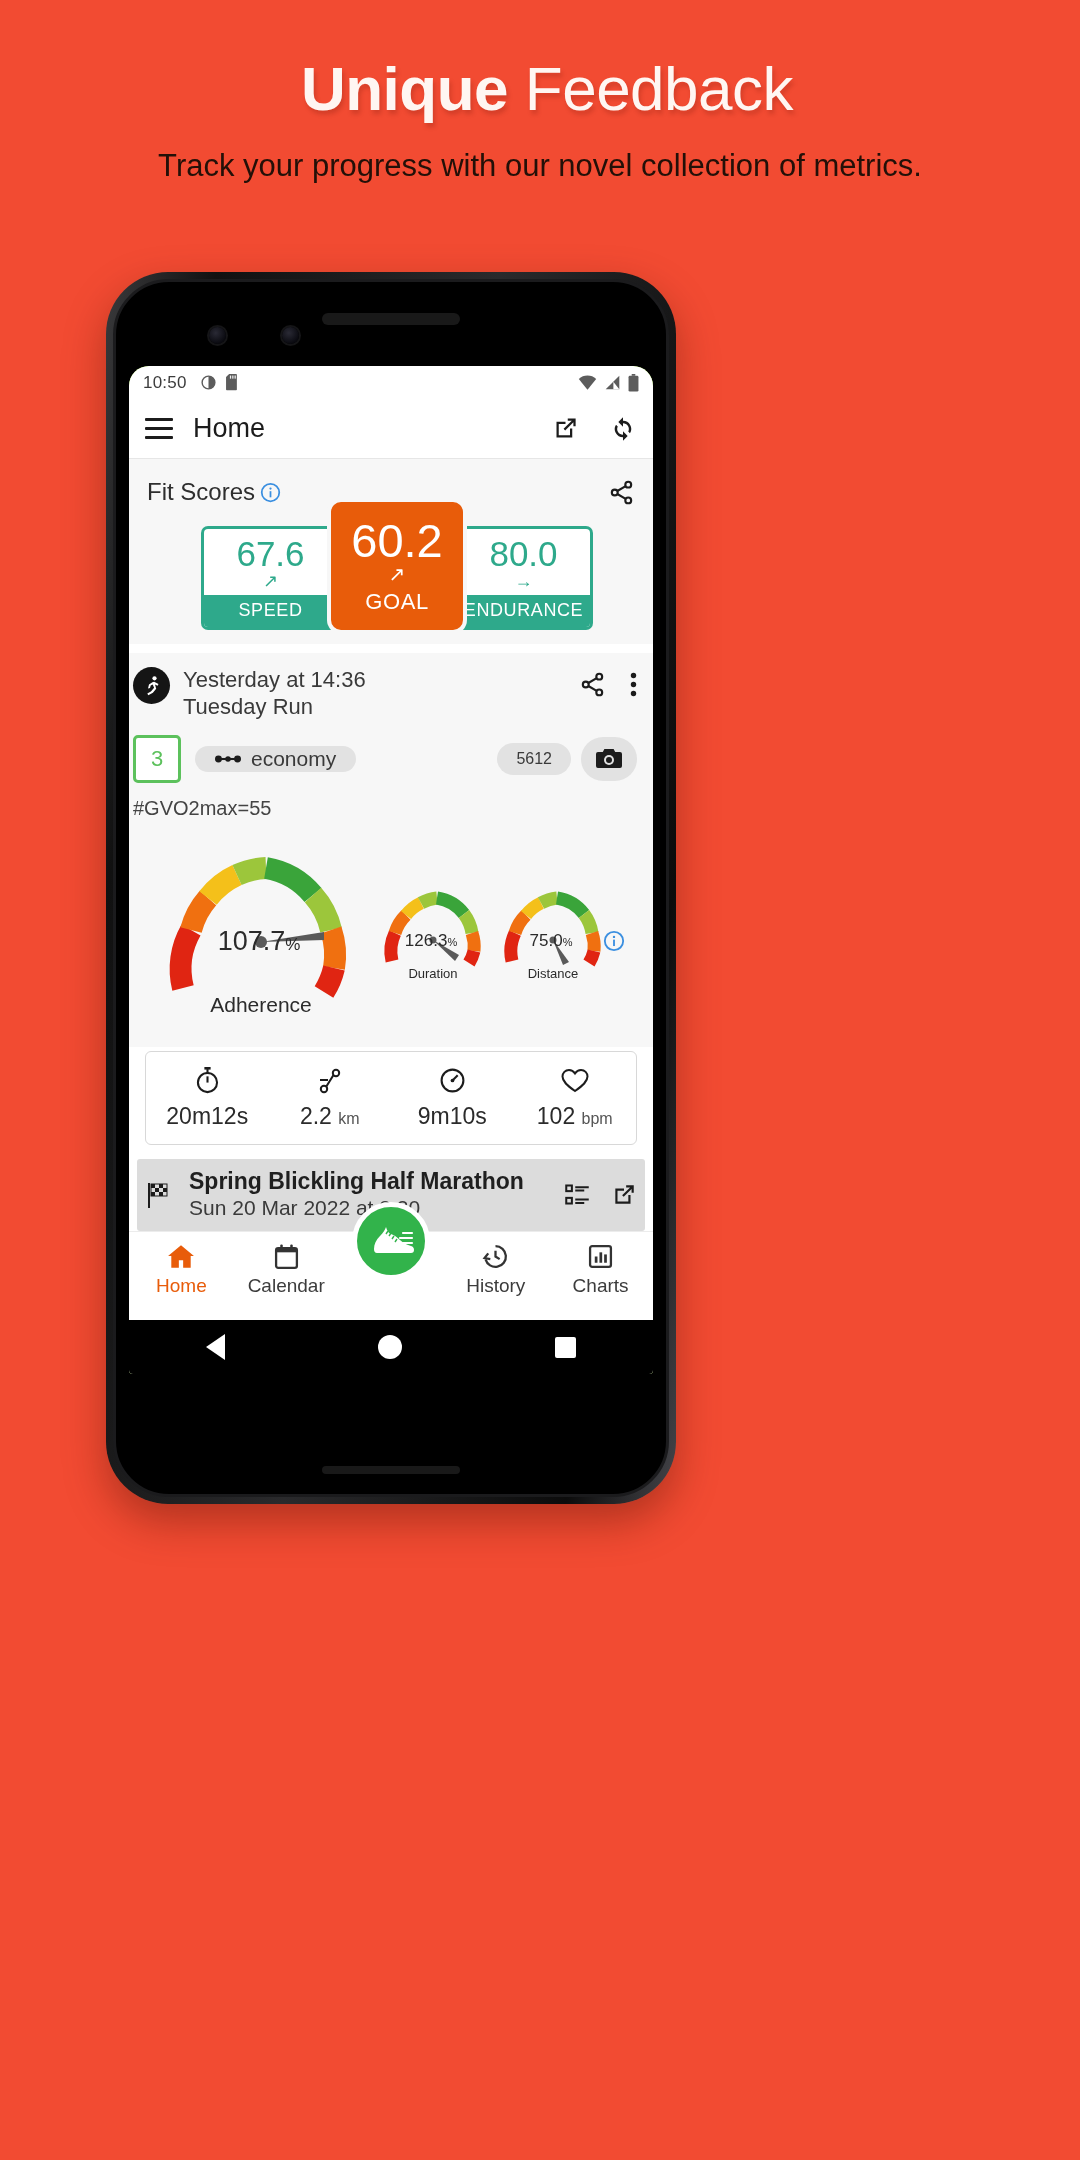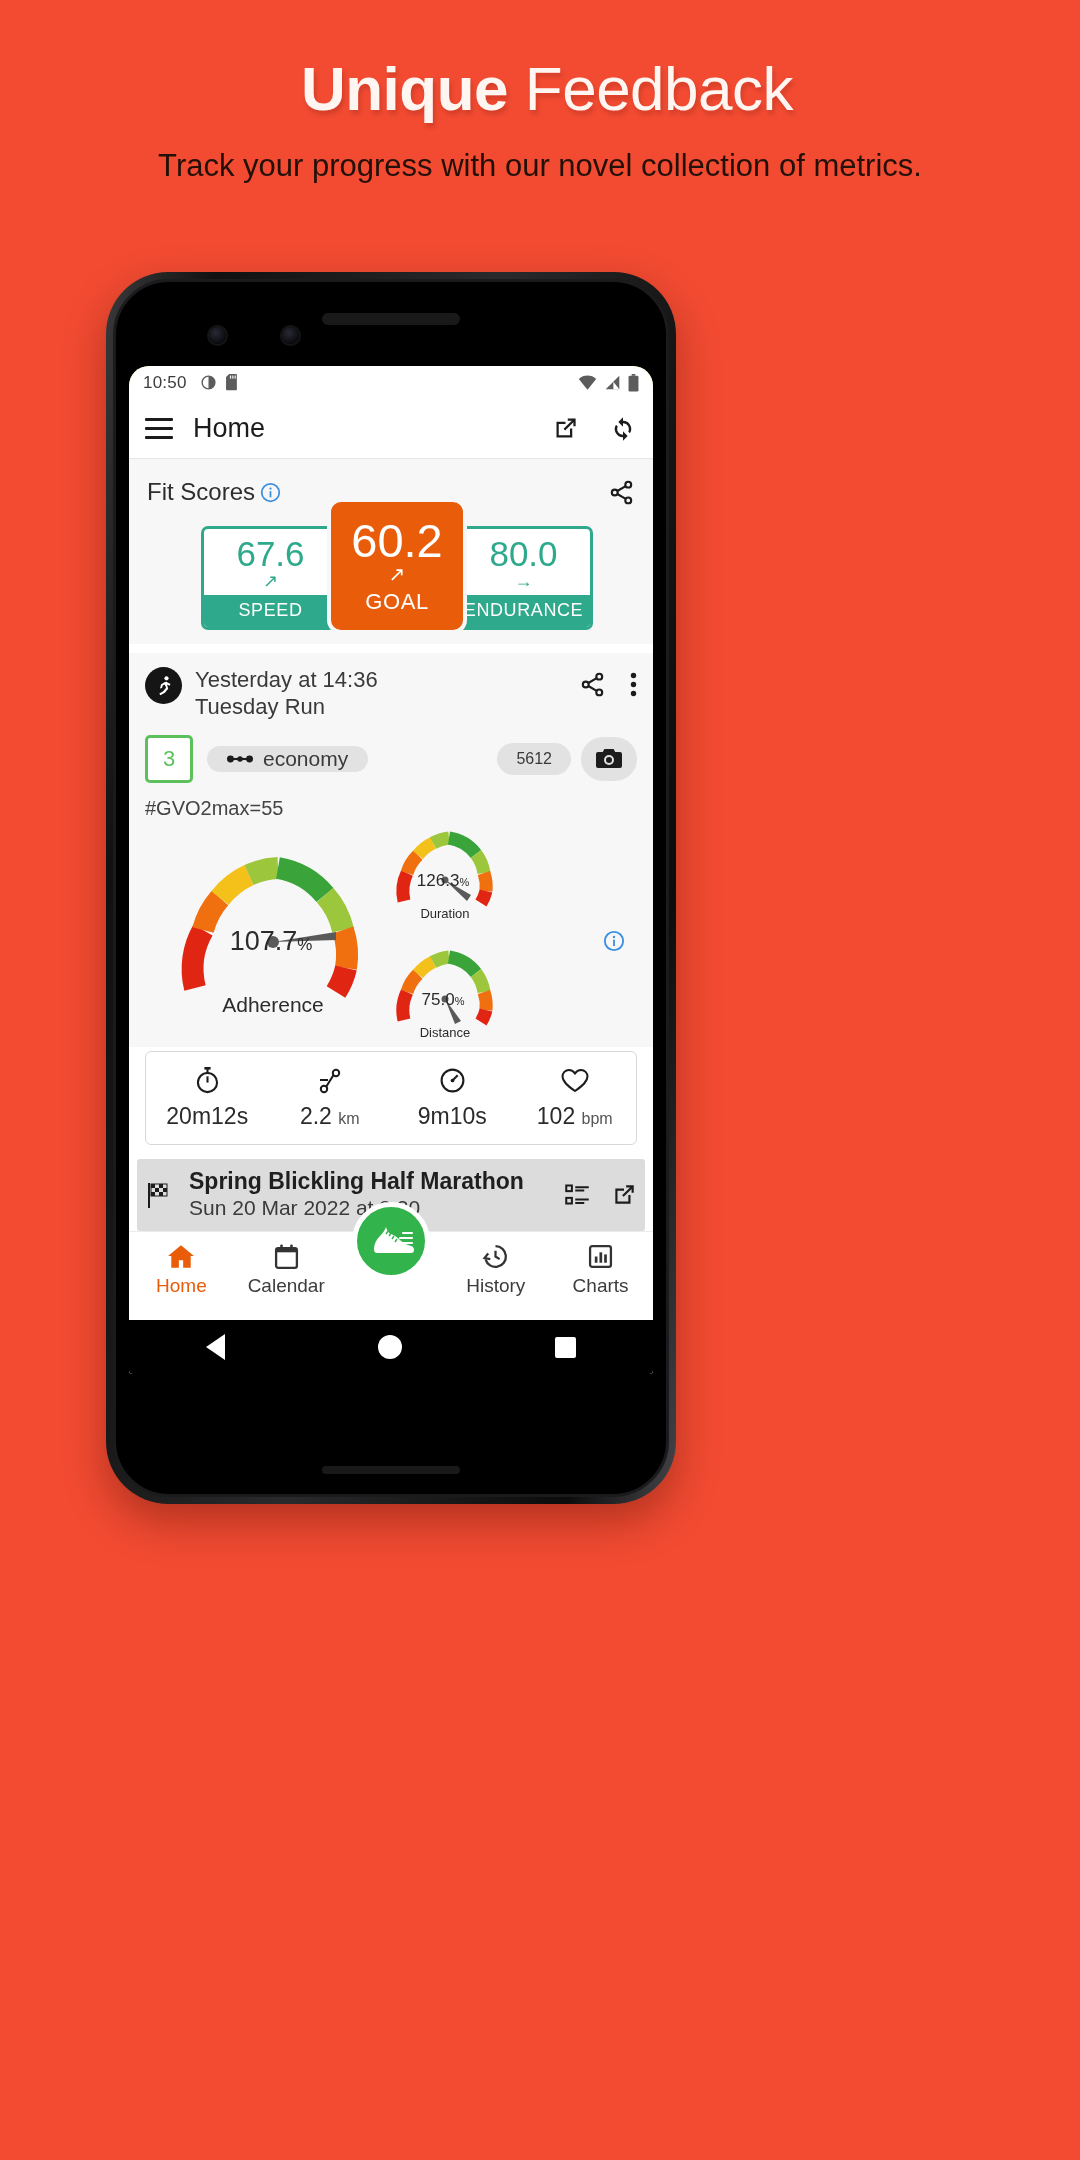--- a/index.html
+++ b/index.html
@@ -112,21 +112,21 @@
     border-radius: 10px; z-index: 3; margin: 0 -6px;
     box-shadow: 0 0 0 4px #f7f7f7;
   }
   .tile.center .val { font-size: 47px; color: #fff; padding-top: 12px; }
   .tile.center .trend { color: #fff; font-size: 20px; }
   .tile.center .lbl { background: transparent; color: #fff; font-size: 22px; padding-bottom: 12px; }
   .tile.left { border-right-width: 0; border-radius: 7px 0 0 7px; }
   .tile.right { border-left-width: 0; border-radius: 0 7px 7px 0; }
 
   
-  .act { background: #f7f7f7; margin-top: 9px; padding: 14px 16px 0 16px; }
+  .act { background: #f7f7f7; margin-top: 9px; padding: 14px 16px 0 4px; }
   .act-head { display: flex; align-items: flex-start; }
   .runner-badge { width: 37px; height: 37px; border-radius: 50%; background: #151515;
                   display: flex; align-items: center; justify-content: center; flex: 0 0 37px; }
   .act-txt { margin-left: 13px; }
   .act-when { font-size: 22px; color: #3a3a3a; line-height: 1.22; }
   .act-name { font-size: 22px; color: #3a3a3a; line-height: 1.22; }
   .act-icons { margin-left: auto; display: flex; align-items: center; gap: 24px; padding-top: 4px; }
 
   .chips { display: flex; align-items: center; margin-top: 14px; }
   .chip-sq { width: 48px; height: 48px; border: 3px solid #5CC15C; border-radius: 5px;
@@ -140,21 +140,21 @@
   .chips .right-group { margin-left: auto; display: flex; align-items: center; gap: 10px; }
   .chip-plain { background: #e2e2e2; border-radius: 24px; height: 32px; padding: 0 19px;
                 display: flex; align-items: center; font-size: 16px; color: #3a3a3a; }
   .chip-icon { background: #e2e2e2; border-radius: 24px; height: 44px; width: 56px;
                display: flex; align-items: center; justify-content: center; }
 
   .hashtag { font-size: 20px; color: #444; margin-top: 14px; }
 
   .gauges { display: flex; align-items: center; margin-top: 2px; position: relative; height: 225px; }
   .g-main { margin-left: 28px; }
-  .g-side { display: flex; flex-direction: column; margin-left: 18px; gap: 12px; }
+  .g-side { display: flex; flex-direction: row; margin-left: 18px; gap: 12px; }
   .g-info { position: absolute; right: 12px; top: 108px; }
 
   
   .metrics {
     display: flex; border: 1px solid #d8d8d8; border-radius: 6px;
     background: #fff; margin: 4px 16px 14px 16px; padding: 14px 0 14px 0;
   }
   .metric { flex: 1; text-align: center; }
   .metric .m-ic { height: 30px; display: flex; align-items: center; justify-content: center; }
   .metric .m-val { font-size: 23px; color: #2b2b2b; margin-top: 7px; }

